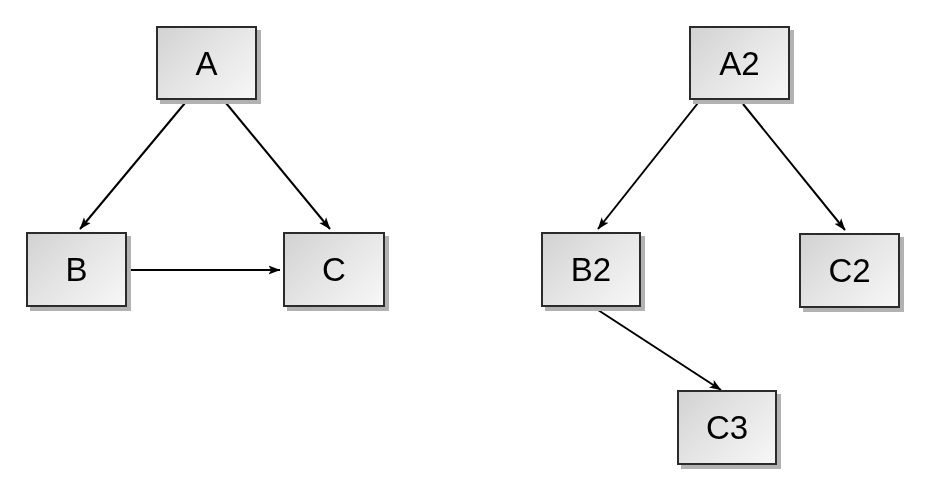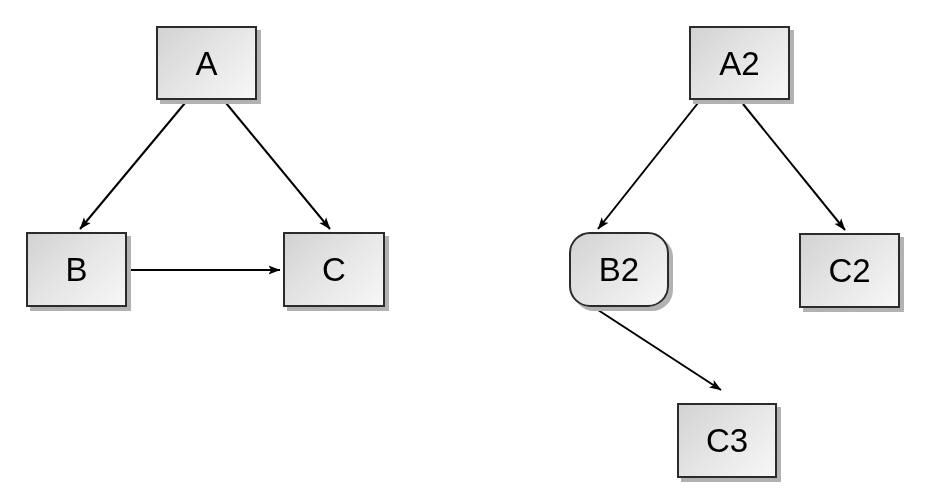--- a/index.html
+++ b/index.html
@@ -41,23 +41,23 @@
     font-size: 33px;
     line-height: 1;
     color: #000000;
     user-select: none;
   }
   
   #node-A  { left: 156px; top:  26px; width: 101px; height: 74px; }
   #node-B  { left:  26px; top: 232px; width: 101px; height: 75px; }
   #node-C  { left: 283px; top: 232px; width: 102px; height: 75px; }
   #node-A2 { left: 689px; top:  26px; width: 101px; height: 74px; }
-  #node-B2 { left: 569px; top: 232px; width: 100px; height: 75px; border-radius: 21px; }
+  #node-B2 { left: 541px; top: 232px; width: 100px; height: 75px; }
   #node-C2 { left: 799px; top: 233px; width: 101px; height: 75px; text-align: center; }
-  #node-C3 { left: 677px; top: 403px; width: 100px; height: 75px; }
+  #node-C3 { left: 677px; top: 390px; width: 100px; height: 75px; }
 </style>
 </head>
 <body>
 
 <div class="canvas">
 
   <svg class="edges-layer" width="940" height="504" viewBox="0 0 940 504" xmlns="http://www.w3.org/2000/svg">
     <defs>
       <marker id="arrowhead" markerUnits="userSpaceOnUse" markerWidth="16" markerHeight="12" refX="11.5" refY="5" orient="auto">
         <path d="M0,0.6 L12,5 L0,9.4 L2.8,5 Z" fill="#000000"></path>

